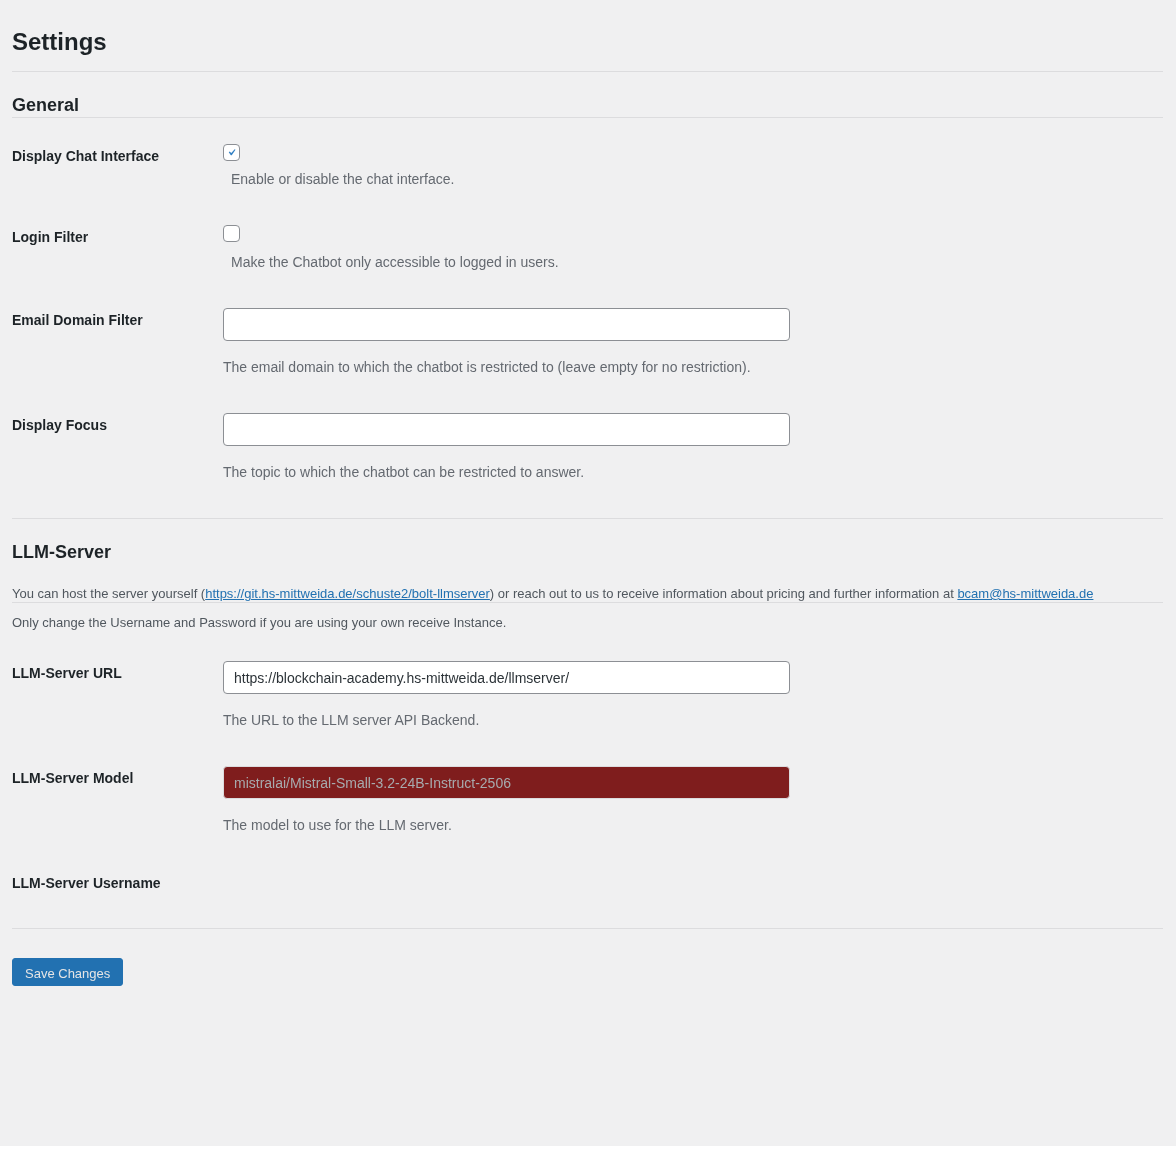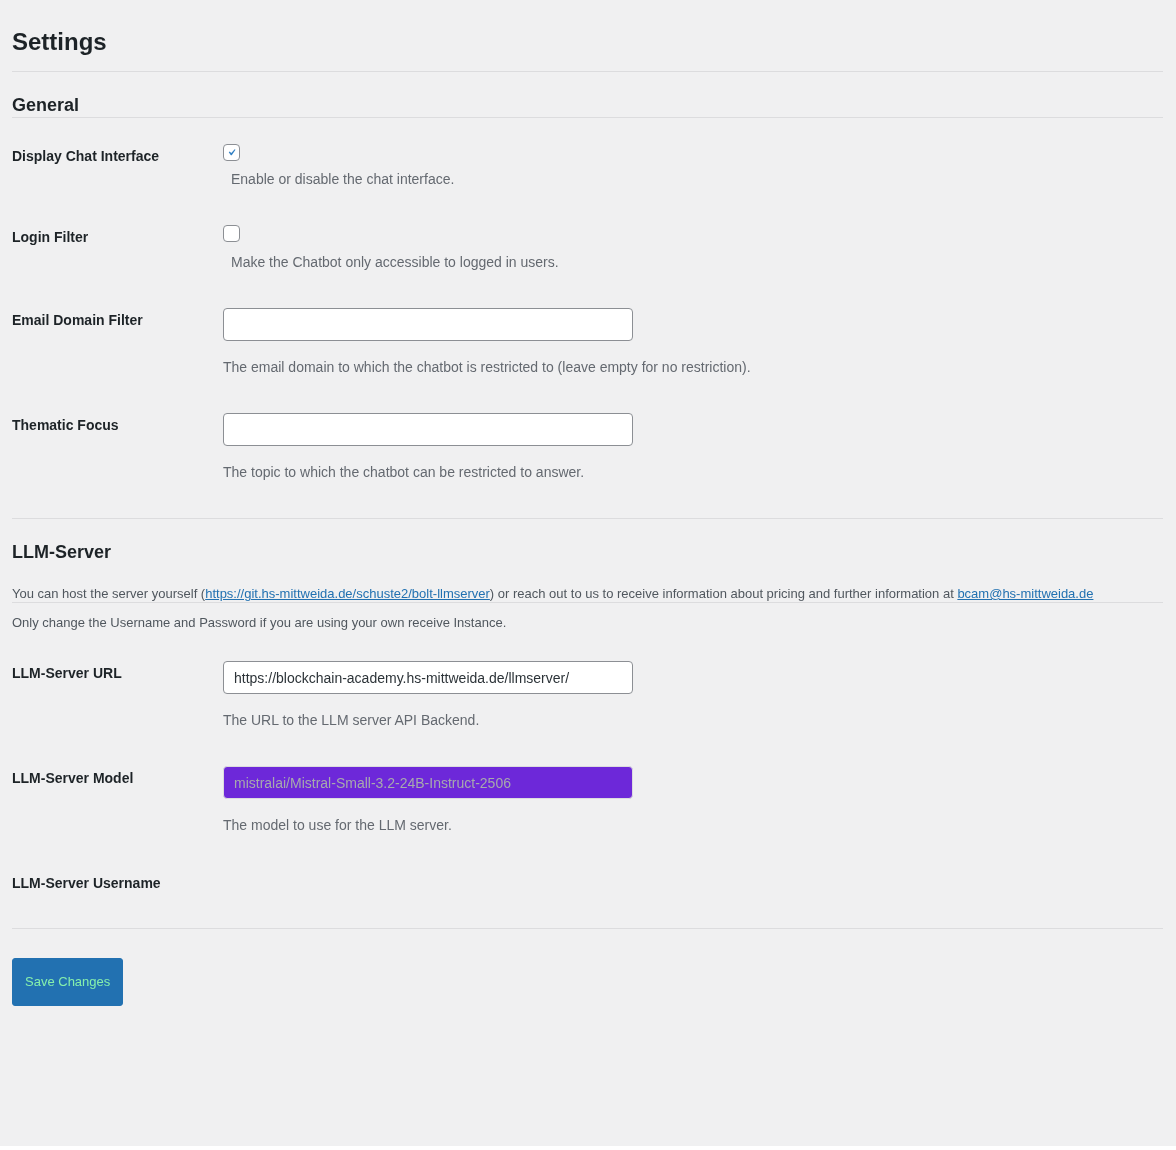--- a/index.html
+++ b/index.html
@@ -64,33 +64,33 @@
     align-items: center;
     justify-content: center;
     cursor: pointer;
   }
   .checkbox .check { display: none; line-height: 0; }
   .checkbox.checked .check { display: block; }
 
   .cb-desc { margin: 7px 8px 0; color: #646970; font-size: 14px; line-height: 20px; }
 
   input.text-input {
-    width: 410px;
+    width: 567px;
     height: 33px;
     border: 1px solid #8c8f94;
     border-radius: 4px;
     background: #fff;
     padding: 0 10px;
     font-size: 14px;
     color: #2c3338;
     font-family: "Liberation Sans", sans-serif;
     outline: none;
   }
   input.text-input:disabled {
-    background: #6d28d9;
+    background: #7f1d1d;
     border-color: #dcdcde;
     color: #a7aaad;
   }
   .input-desc { margin: 16px 0 0; color: #646970; font-size: 14px; line-height: 20px; }
 
   .section-intro {
     margin: 22px 0 0;
     font-size: 13px;
     line-height: 16px;
     color: #50575e;
@@ -107,26 +107,26 @@
     font-size: 13px;
     line-height: 16px;
     color: #50575e;
   }
   .llm-rows { margin-top: 30px; }
 
   .footer-divider { margin-top: 24px; }
   .save-button {
     margin-top: 29px;
     display: inline-block;
-    height: 48px;
+    height: 28px;
     padding: 0 12px;
     background: #2271b1;
     border: 1px solid #2271b1;
     border-radius: 3px;
-    color: #86efac;
+    color: #e5e5e5;
     font-size: 13px;
     line-height: 30px;
     font-family: "Liberation Sans", sans-serif;
     cursor: pointer;
   }
   .bottom-strip {
     position: absolute;
     left: 0; right: 0; bottom: 0;
     height: 4px;
     background: #ffffff;
@@ -172,21 +172,21 @@
 
     <div class="form-row input-row">
       <div class="row-label">Email Domain Filter</div>
       <div class="row-field">
         <input type="text" class="text-input" value="" style="">
         <p class="input-desc">The email domain to which the chatbot is restricted to (leave empty for no restriction).</p>
       </div>
     </div>
 
     <div class="form-row input-row">
-      <div class="row-label">Thematic Focus</div>
+      <div class="row-label">Display Focus</div>
       <div class="row-field">
         <input type="text" class="text-input" value="" style="">
         <p class="input-desc">The topic to which the chatbot can be restricted to answer.</p>
       </div>
     </div>
 
   </div>
 
   <hr class="divider" style="margin-top:19px;">
 

